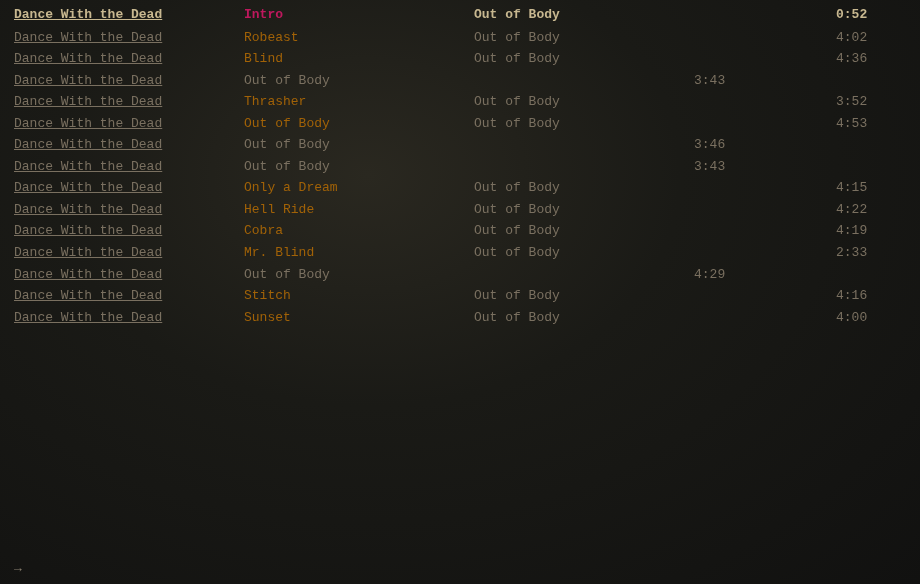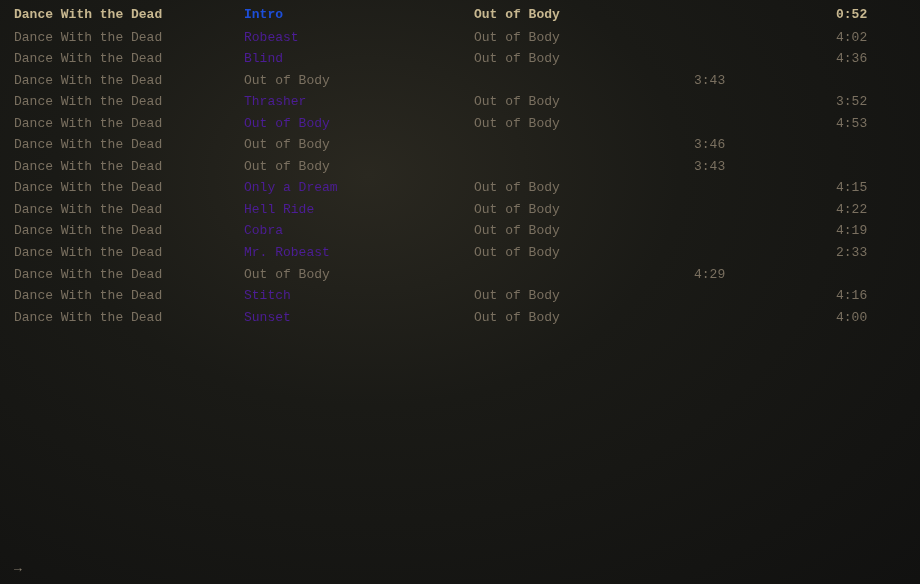--- a/index.html
+++ b/index.html
@@ -27,30 +27,30 @@
       padding: 2px 14px 2px 14px;
       line-height: 1.35;
     }
 
     .track-row.header {
       color: #c8b890;
       font-weight: bold;
       padding-bottom: 3px;
     }
 
-    .col-artist { color: #7a7060; }
-    .col-title  { color: #4c1d95; }
+    .col-artist { color: #7a7060; text-decoration: underline; }
+    .col-title  { color: #a16207; }
     .col-album  { color: #7a7060; }
     .col-duration {
       text-align: left;
       color: #7a7060;
     }
 
     .header .col-artist { color: #c8b890; }
-    .header .col-title  { color: #1d4ed8; }
+    .header .col-title  { color: #be185d; }
     .header .col-album  { color: #c8b890; }
     .header .col-duration { color: #c8b890; }
 
     .arrow-indicator {
       position: absolute;
       bottom: 8px;
       left: 14px;
       color: #8a8070;
       font-size: 13px;
     }
@@ -129,21 +129,21 @@
     </div>
     <div class="track-row">
       <span class="col-artist">Dance With the Dead</span>
       <span class="col-title">Cobra</span>
       <span class="col-album">Out of Body</span>
       <span></span>
       <span class="col-duration">4:19</span>
     </div>
     <div class="track-row">
       <span class="col-artist">Dance With the Dead</span>
-      <span class="col-title">Mr. Robeast</span>
+      <span class="col-title">Mr. Blind</span>
       <span class="col-album">Out of Body</span>
       <span></span>
       <span class="col-duration">2:33</span>
     </div>
     <div class="track-row">
       <span class="col-artist">Dance With the Dead</span>
       <span class="col-album">Out of Body</span>
       <span></span>
       <span class="col-duration">4:29</span>
     </div>

